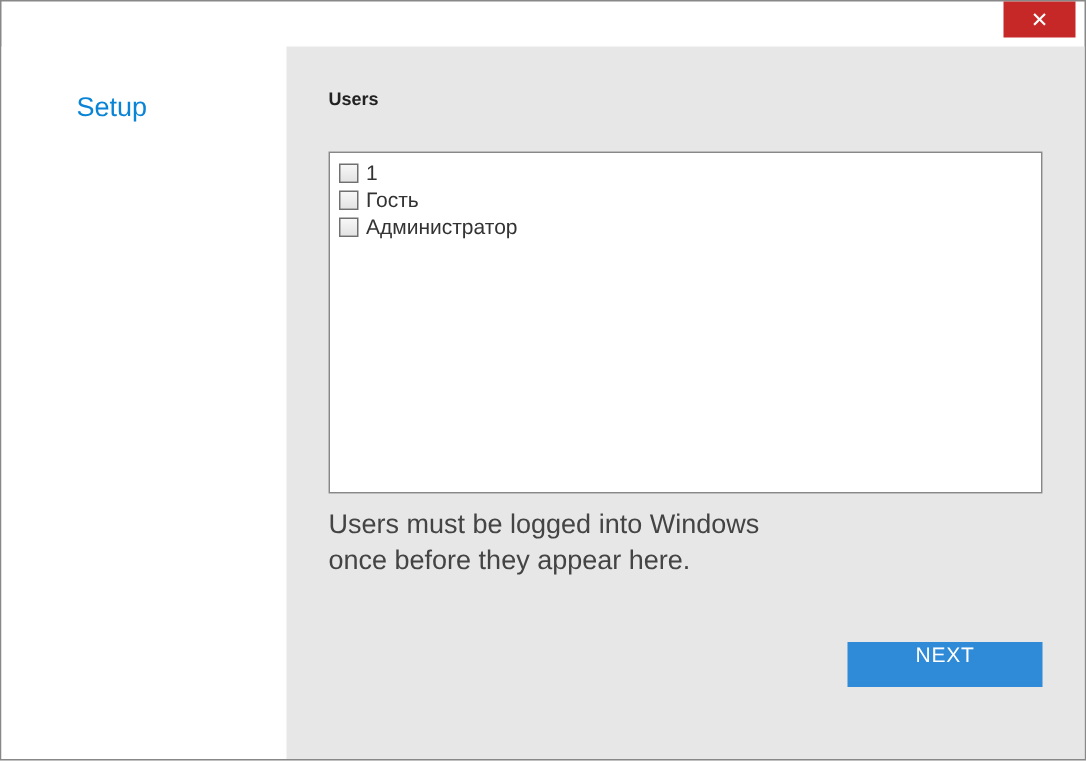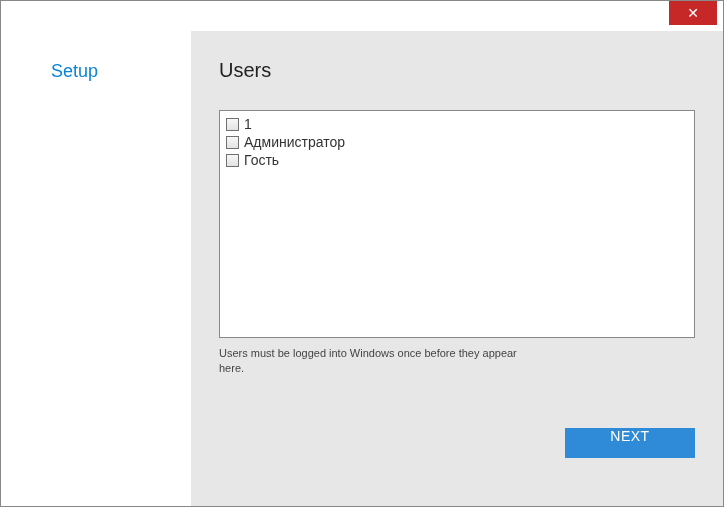--- a/index.html
+++ b/index.html
@@ -50,22 +50,22 @@
     font-size: 18px;
     font-weight: 400;
   }
   .main {
     flex: 1;
     background: #e7e7e7;
     padding: 28px 28px 20px 28px;
     position: relative;
   }
   .heading {
-    font-size: 20px;
-    font-weight: 400;
+    font-size: 12px;
+    font-weight: 700;
     color: #222;
     margin-bottom: 28px;
   }
   .listbox {
     background: #fff;
     border: 1px solid #888;
     height: 228px;
     padding: 4px 6px;
     overflow: auto;
   }
@@ -78,21 +78,21 @@
     gap: 5px;
   }
   .chk {
     width: 13px;
     height: 13px;
     border: 1px solid #707070;
     background: linear-gradient(#f7f7f7,#e3e3e3);
     flex-shrink: 0;
   }
   .hint {
-    font-size: 11px;
+    font-size: 18px;
     color: #444;
     margin-top: 8px;
     max-width: 320px;
     line-height: 1.35;
   }
   .next-btn {
     position: absolute;
     right: 28px;
     bottom: 48px;
     width: 130px;
@@ -127,25 +127,25 @@
     <div class="main">
       <div class="heading">Users</div>
 
       <div class="listbox">
         <div class="list-item">
           <span class="chk"></span>
           <span>1</span>
         </div>
         <div class="list-item">
           <span class="chk"></span>
-          <span>Администратор</span>
+          <span>Гость</span>
         </div>
         <div class="list-item">
           <span class="chk"></span>
-          <span>Гость</span>
+          <span>Администратор</span>
         </div>
       </div>
 
       <div class="hint">Users must be logged into Windows once before they appear here.</div>
 
       <div class="next-btn">
         <span>NEXT</span>
       </div>
     </div>
 

